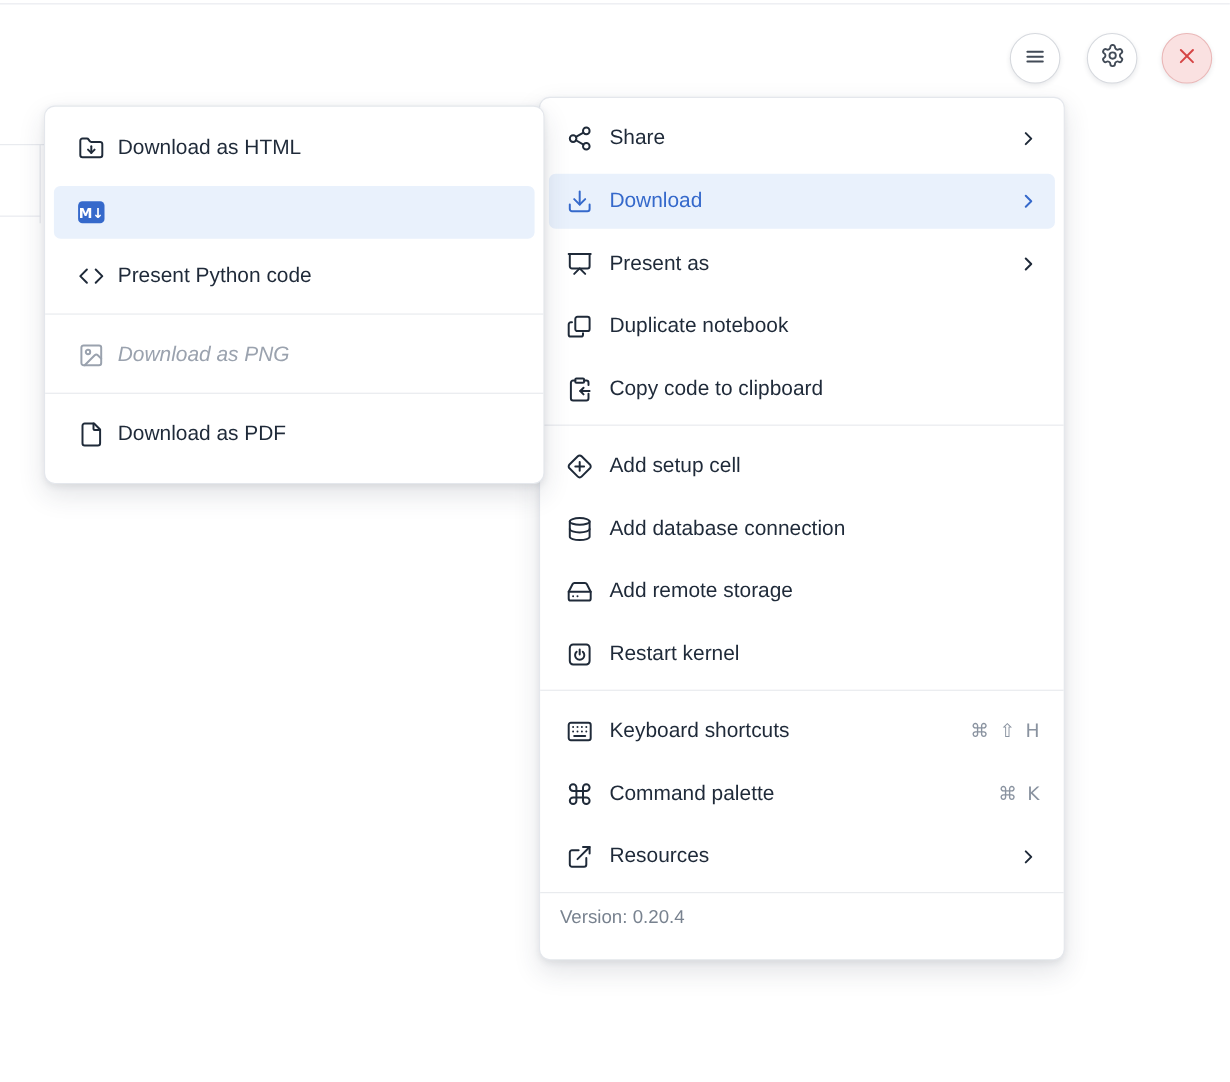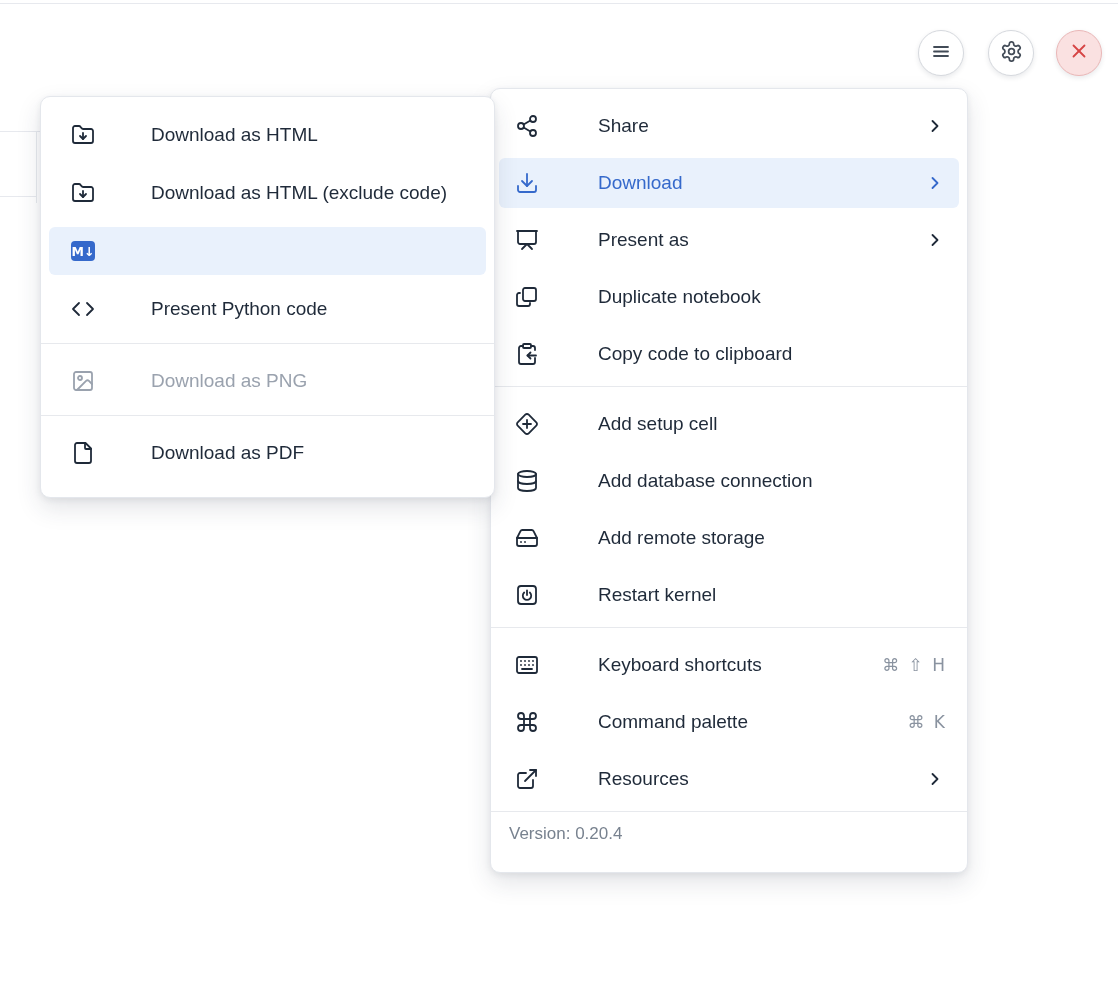--- a/index.html
+++ b/index.html
@@ -37,33 +37,32 @@
     box-shadow:0 10px 24px rgba(40,50,70,0.13), 0 2px 6px rgba(40,50,70,0.08);
   }
   #main-menu   { left:490px; top:88px; width:478px; padding:12px 0 0; z-index:5; }
   #download-submenu { left:40px; top:96px; width:455px; padding:14px 0 10px; z-index:10; }
 
   .mi {
     display:flex; align-items:center;
     margin:0 8px 7px; height:50px; padding:0 14px 0 16px;
     border-radius:6px; font-size:19px; color:#1f2a39; cursor:pointer;
     white-space:nowrap;
-    gap:44px;
   }
   #download-submenu .mi { height:48px; margin:0 8px 10px; padding:0 12px 0 22px; }
   .mi .ic { width:24px; height:24px; flex:0 0 24px; display:flex; align-items:center; justify-content:center; margin-right:15px; }
   #download-submenu .mi .ic { margin-right:12px; }
   .mi .lbl { flex:0 1 auto; }
   .mi .chev { margin-left:auto; width:20px; height:20px; display:flex; align-items:center; justify-content:center; }
   .mi .shortcut {
     margin-left:auto; color:#8a93a0; font-size:17px;
     font-family:"DejaVu Sans","Liberation Sans",sans-serif; word-spacing:4px;
   }
   .mi.hl { background:#e9f1fc; color:#3569cb; }
-  .mi.dis { color:#9aa2ae; cursor:default; }
+  .mi.dis { color:#9aa2ae; cursor:default;font-style:italic; }
 
   .sep { height:1px; background:#e7e9ed; margin:5px 0 12px; }
   #download-submenu .sep { margin:2px 0 13px; }
 
   svg.lucide { stroke:currentColor; fill:none; stroke-width:1.8; stroke-linecap:round; stroke-linejoin:round; }
   svg.chevron { stroke-width:2.2; }
 
   .md-badge {
     width:27px; height:20px; border-radius:4px; background:#3569cb;
     color:#ffffff; font-size:12.5px; font-weight:bold;
@@ -289,30 +288,20 @@
     <span class="ic">
       <svg class="lucide" width="24" height="24" viewBox="0 0 24 24">
           <path d="M20 20a2 2 0 0 0 2-2V8a2 2 0 0 0-2-2h-7.9a2 2 0 0 1-1.69-.9L9.6 3.9A2 2 0 0 0 7.93 3H4a2 2 0 0 0-2 2v13a2 2 0 0 0 2 2Z"></path>
           <path d="M12 10v6"></path>
           <path d="m9 13 3 3 3-3"></path>
         </svg>
     </span>
     <span class="lbl">Download as HTML</span>
   </div>
 
-  <div class="mi">
-    <span class="ic">
-      <svg class="lucide" width="24" height="24" viewBox="0 0 24 24">
-          <path d="M20 20a2 2 0 0 0 2-2V8a2 2 0 0 0-2-2h-7.9a2 2 0 0 1-1.69-.9L9.6 3.9A2 2 0 0 0 7.93 3H4a2 2 0 0 0-2 2v13a2 2 0 0 0 2 2Z"></path>
-          <path d="M12 10v6"></path>
-          <path d="m9 13 3 3 3-3"></path>
-        </svg>
-    </span>
-    <span class="lbl">Download as HTML (exclude code)</span>
-  </div>
 
   <div class="mi hl">
     <span class="ic">
       <span class="md-badge">M↓</span>
     </span>
   </div>
 
   <div class="mi">
     <span class="ic">
       <svg class="lucide" width="24" height="24" viewBox="0 0 24 24">

